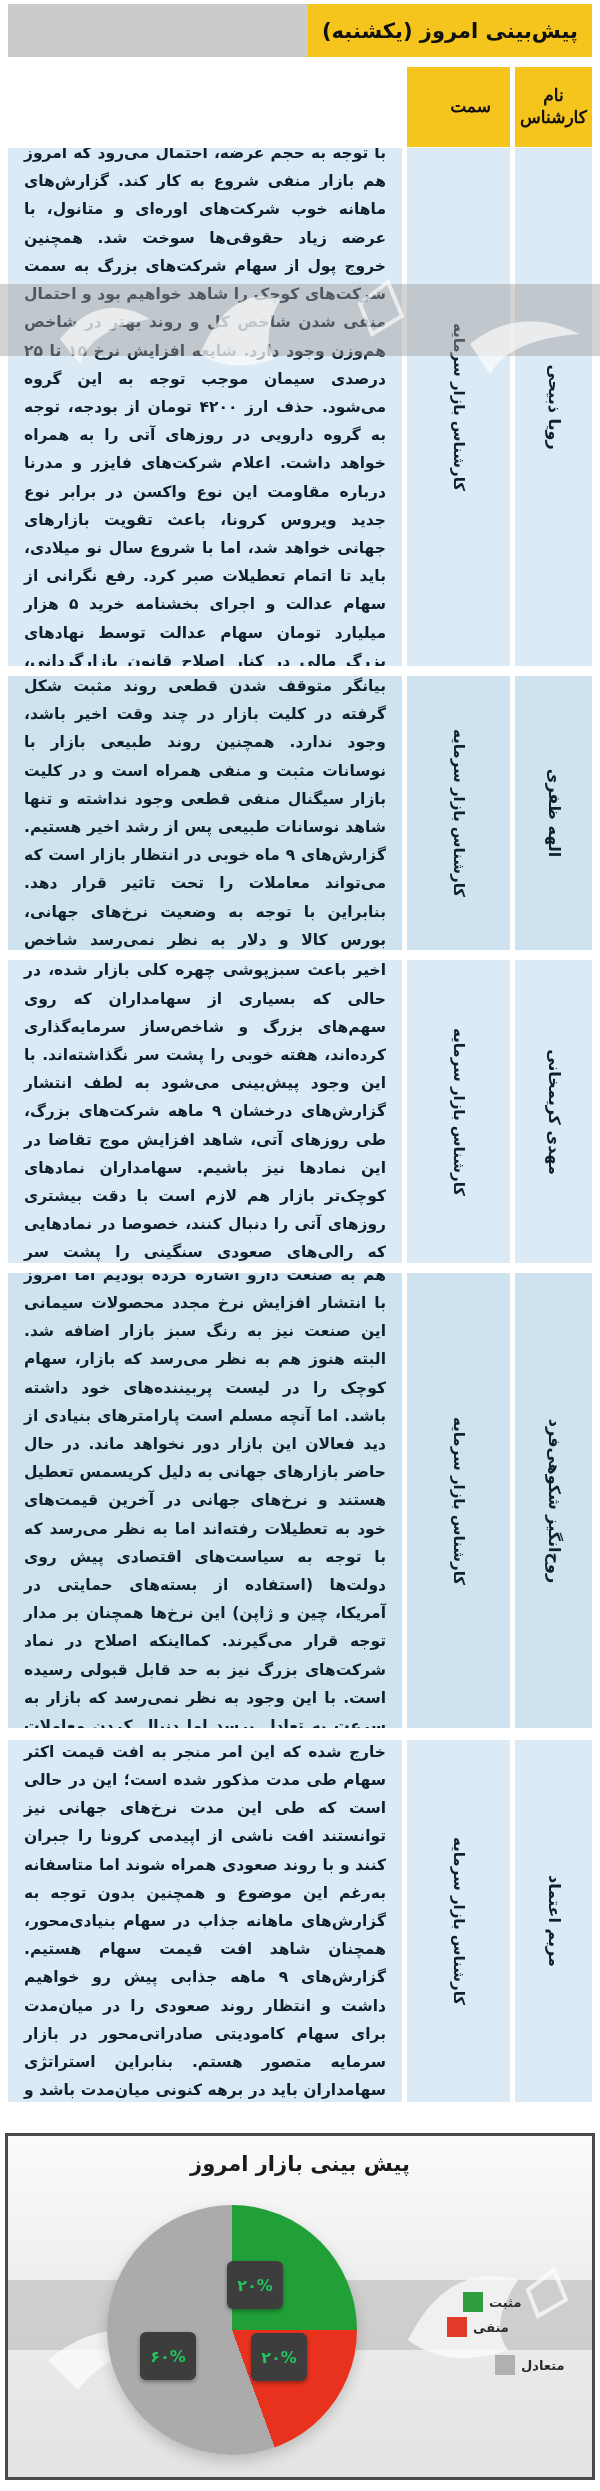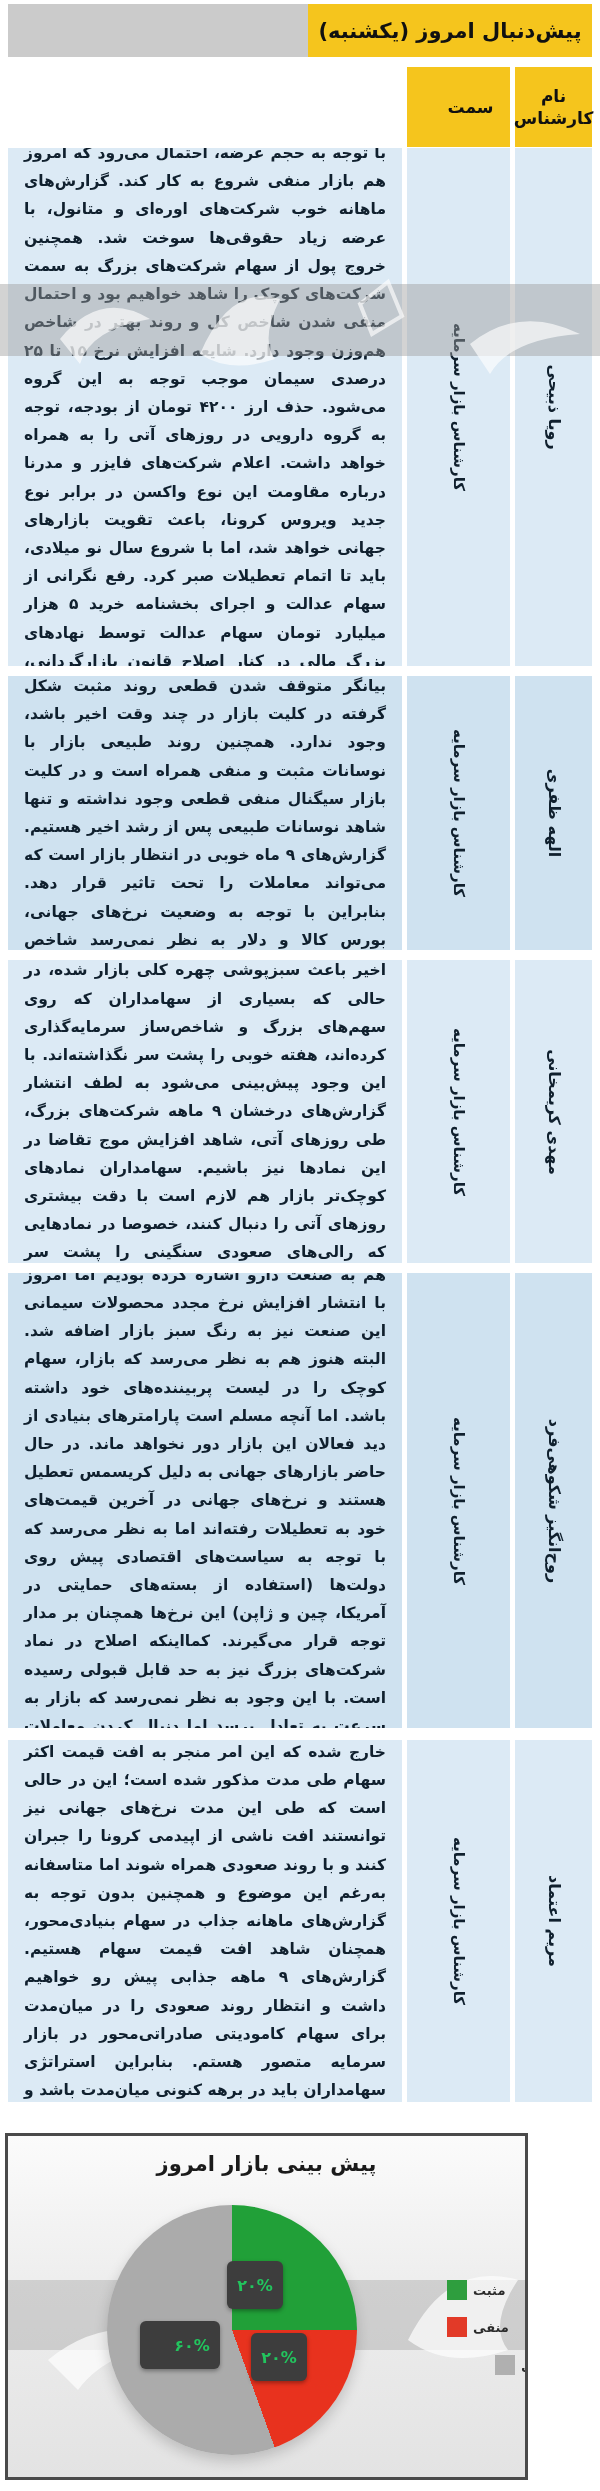--- a/index.html
+++ b/index.html
@@ -7,21 +7,21 @@
   .page{position:relative;width:600px;height:2491px;overflow:hidden;background:#ffffff;}
 
   
   .titlebar{position:absolute;top:4px;left:8px;width:584px;height:53px;background:#cbcbcb;}
   .titlebar .yellow{position:absolute;top:0;right:0;width:284px;height:53px;background:#f5c51d;
       display:flex;align-items:center;justify-content:center;}
   .titlebar .yellow span{font-size:21px;font-weight:bold;color:#111;direction:rtl;}
 
   
   .thead,.trow{position:absolute;left:8px;width:584px;display:flex;flex-direction:row-reverse;gap:5px;}
-  .thead{top:67px;height:80px;}
+  .thead{top:67px;height:80px;font-family:Liberation Serif, serif;}
   .thead .cell{background:#f5c51d;display:flex;align-items:center;justify-content:center;
       font-weight:bold;font-size:17px;color:#111;direction:rtl;text-align:center;line-height:1.3;}
   .c-name{width:77px;flex:0 0 77px;}
   .c-pos{width:79px;flex:0 0 79px;padding-left:24px;}
   .c-op{flex:1 1 auto;}
 
   .trow .cell{display:flex;align-items:center;justify-content:center;position:relative;overflow:hidden;}
   .bg-a .cell{background:#dceaf5;}
   .bg-b .cell{background:#cfe2f0;}
   .opinion{direction:rtl;text-align:justify;text-align-last:center;
@@ -38,56 +38,56 @@
   #row4{top:1273px;height:455px;}
   #row5{top:1740px;height:362px;}
 
   
   .wmband{position:absolute;left:0;width:600px;height:72px;background:rgba(158,158,158,0.45);z-index:3;
       pointer-events:none;overflow:visible;}
   .wmband svg{position:absolute;top:-40px;left:0;opacity:.65;}
   #band-table{top:284px;}
 
   
-  .chartbox{position:absolute;top:2133px;left:5px;width:523px;height:347px;
+  .chartbox{position:absolute;top:2133px;left:5px;width:590px;height:347px;
       border:3px solid #4a4a4a;box-sizing:border-box;
       background:linear-gradient(180deg,#fbfbfb 0%,#ededed 45%,#e3e3e3 100%);overflow:hidden;}
   .chart-title{position:absolute;top:16px;left:0;width:100%;text-align:center;
       font-size:21px;font-weight:bold;color:#1a1a1a;direction:rtl;}
   .chart-band{position:absolute;top:144px;left:0;width:100%;height:70px;
       background:rgba(170,170,170,0.45);}
   .chart-band svg{position:absolute;top:-60px;left:0;opacity:.7;}
   .pie{position:absolute;top:69px;left:99px;width:250px;height:250px;border-radius:50%;
       background:conic-gradient(#21a038 0deg 90deg,#e8321e 90deg 160deg,#ababab 160deg 360deg);
       box-shadow:0 6px 14px rgba(0,0,0,0.18);}
   .slice-label{position:absolute;width:56px;height:48px;background:#3d3d3d;border-radius:6px;
       display:flex;align-items:center;justify-content:center;color:#22c55e;
       font-size:16px;font-weight:bold;direction:rtl;z-index:4;box-shadow:0 2px 4px rgba(0,0,0,.35);}
   #lab-pos{left:219px;top:125px;}
   #lab-neg{left:243px;top:197px;}
-  #lab-neu{left:132px;top:185px;padding-left:24px;}
+  #lab-neu{left:132px;top:196px;}
   .legend{position:absolute;left:439px;top:0;z-index:4;}
   .legend-item{position:absolute;display:flex;flex-direction:row;align-items:center;gap:6px;}
-  #leg-0{top:144px;}
+  #leg-0{top:156px;margin-left:16px;}
   #leg-1{top:181px;text-align:center;}
   #leg-2{top:219px;margin-left:48px;}
   .sq{width:20px;height:20px;flex:0 0 20px;}
   .sq-pos{background:#2e9e3e;}
   .sq-neg{background:#e23a28;}
   .sq-neu{background:#b0b0b0;}
   .legend-item span{font-size:13px;font-weight:bold;color:#2b2b2b;direction:rtl;white-space:nowrap;}
 </style>
 </head>
 <body>
 
 <div class="page">
 
   <div class="titlebar">
     <div class="yellow">
-      <span>پیش‌دنبال امروز (یکشنبه)</span>
+      <span>پیش‌بینی امروز (یکشنبه)</span>
     </div>
   </div>
 
   <div class="thead">
     <div class="cell c-name">نام کارشناس</div>
     <div class="cell c-pos">سمت</div>
   </div>
 
   <div class="trow bg-a" id="row1">
     <div class="cell c-name">

